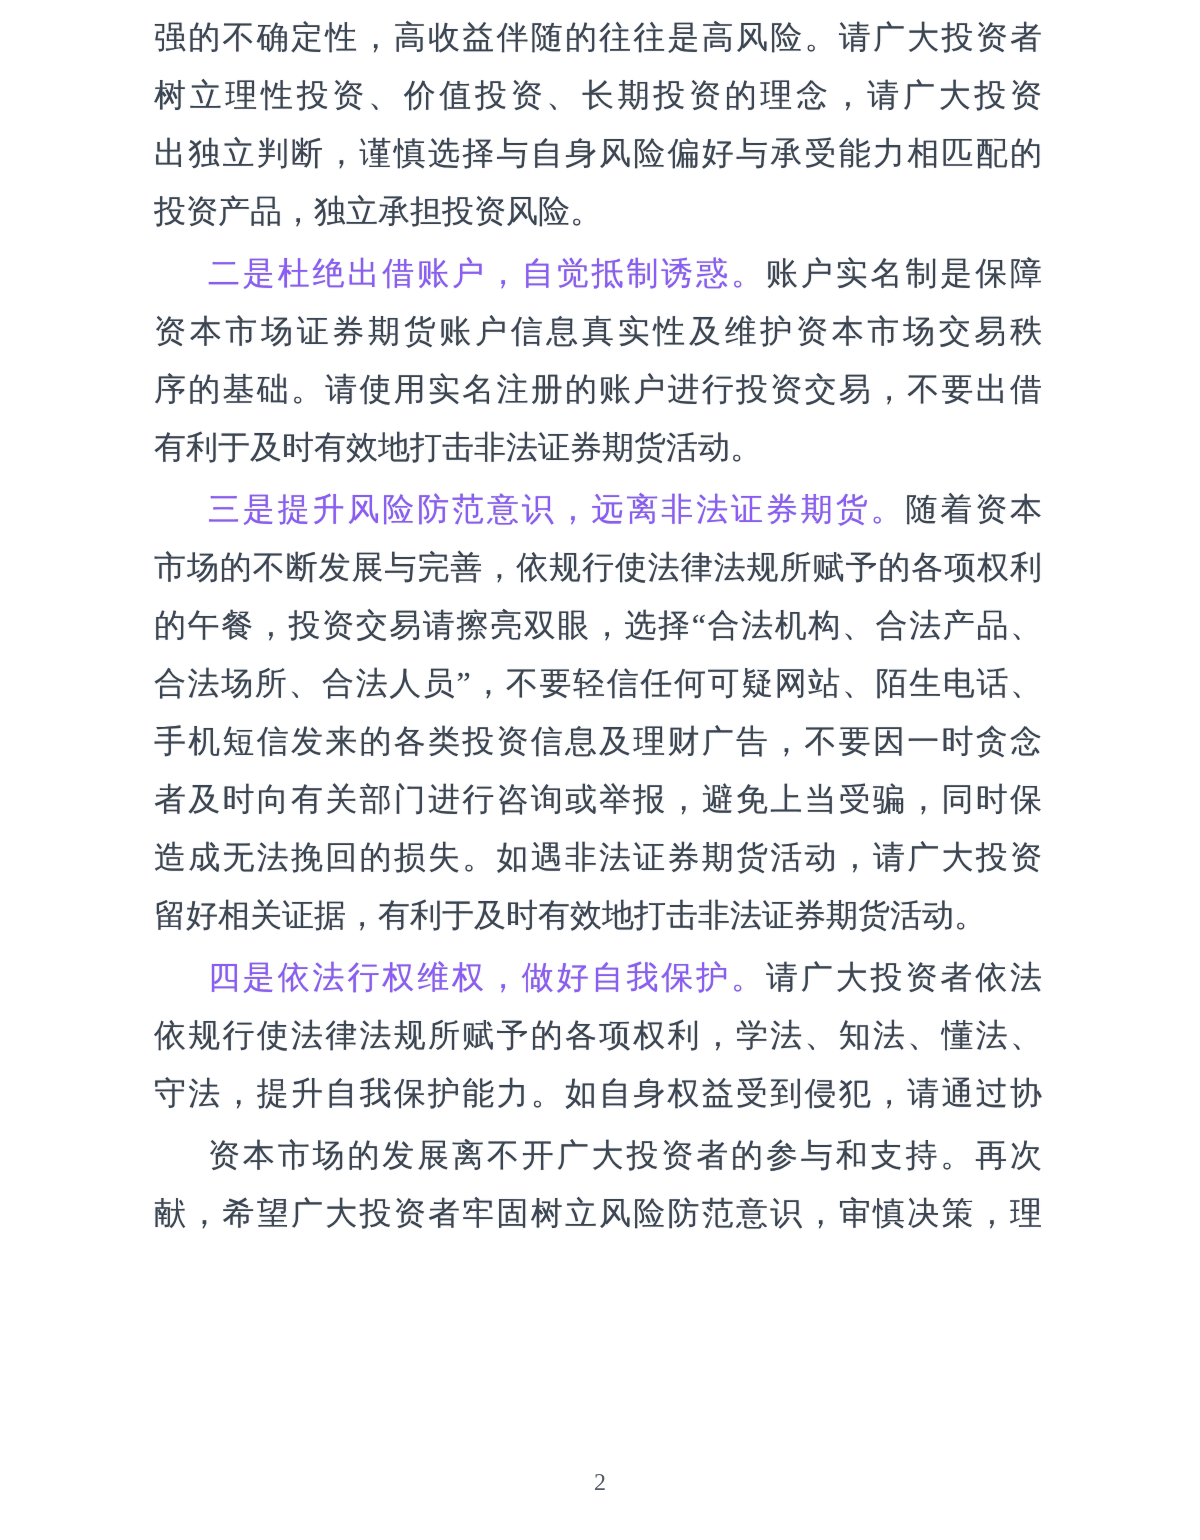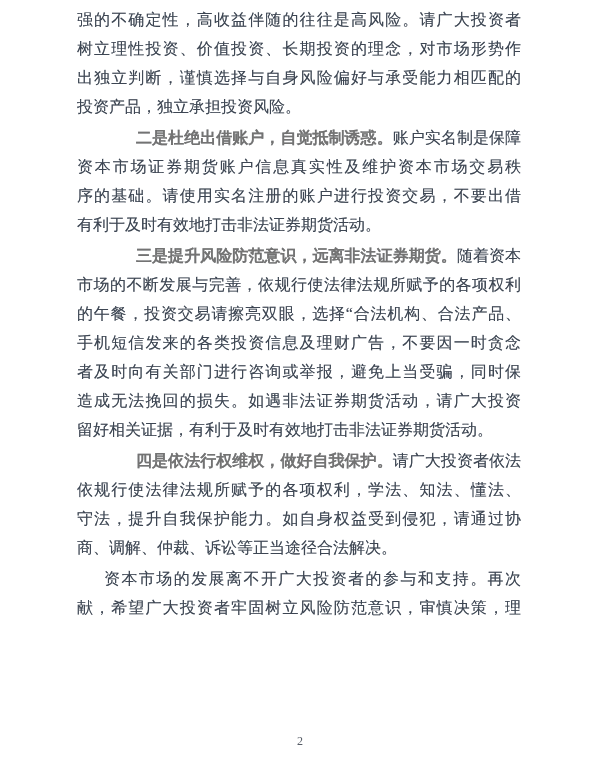--- a/index.html
+++ b/index.html
@@ -36,69 +36,68 @@
   }
   
   .line.pend {
     text-align-last: left;
   }
   
   .line.ind {
     text-indent: 27px;
   }
   .line b {
-    font-weight: 700;
-    color: #737373;
-    margin-left: 32px;
+    font-weight: 400;
+    color: #8b5cf6;
   }
   .page-num {
     position: absolute;
     left: 0;
     top: 733px;
     width: 600px;
     text-align: center;
     font-size: 12px;
     line-height: 16px;
     color: #565c66;
   }
 </style>
 </head>
 <body>
 
 <div class="doc">
 
   <div class="para">
     <div class="line">强的不确定性，高收益伴随的往往是高风险。请广大投资者</div>
-    <div class="line">树立理性投资、价值投资、长期投资的理念，对市场形势作</div>
+    <div class="line">树立理性投资、价值投资、长期投资的理念，请广大投资</div>
     <div class="line">出独立判断，谨慎选择与自身风险偏好与承受能力相匹配的</div>
     <div class="line pend">投资产品，独立承担投资风险。</div>
   </div>
 
   <div class="para">
     <div class="line ind"><b>二是杜绝出借账户，自觉抵制诱惑。</b><span>账户实名制是保障</span></div>
     <div class="line">资本市场证券期货账户信息真实性及维护资本市场交易秩</div>
     <div class="line">序的基础。请使用实名注册的账户进行投资交易，不要出借</div>
     <div class="line pend">有利于及时有效地打击非法证券期货活动。</div>
   </div>
 
   <div class="para">
     <div class="line ind"><b>三是提升风险防范意识，远离非法证券期货。</b><span>随着资本</span></div>
     <div class="line">市场的不断发展与完善，依规行使法律法规所赋予的各项权利</div>
     <div class="line">的午餐，投资交易请擦亮双眼，选择“合法机构、合法产品、</div>
+    <div class="line">合法场所、合法人员”，不要轻信任何可疑网站、陌生电话、</div>
     <div class="line">手机短信发来的各类投资信息及理财广告，不要因一时贪念</div>
     <div class="line">者及时向有关部门进行咨询或举报，避免上当受骗，同时保</div>
     <div class="line">造成无法挽回的损失。如遇非法证券期货活动，请广大投资</div>
     <div class="line pend">留好相关证据，有利于及时有效地打击非法证券期货活动。</div>
   </div>
 
   <div class="para">
     <div class="line ind"><b>四是依法行权维权，做好自我保护。</b><span>请广大投资者依法</span></div>
     <div class="line">依规行使法律法规所赋予的各项权利，学法、知法、懂法、</div>
     <div class="line">守法，提升自我保护能力。如自身权益受到侵犯，请通过协</div>
-    <div class="line pend">商、调解、仲裁、诉讼等正当途径合法解决。</div>
   </div>
 
   <div class="para">
     <div class="line ind"><span>资本市场的发展离不开广大投资者的参与和支持。再次</span></div>
     <div class="line">献，希望广大投资者牢固树立风险防范意识，审慎决策，理</div>
   </div>
 
 </div>
 
 <div class="page-num">2</div>

